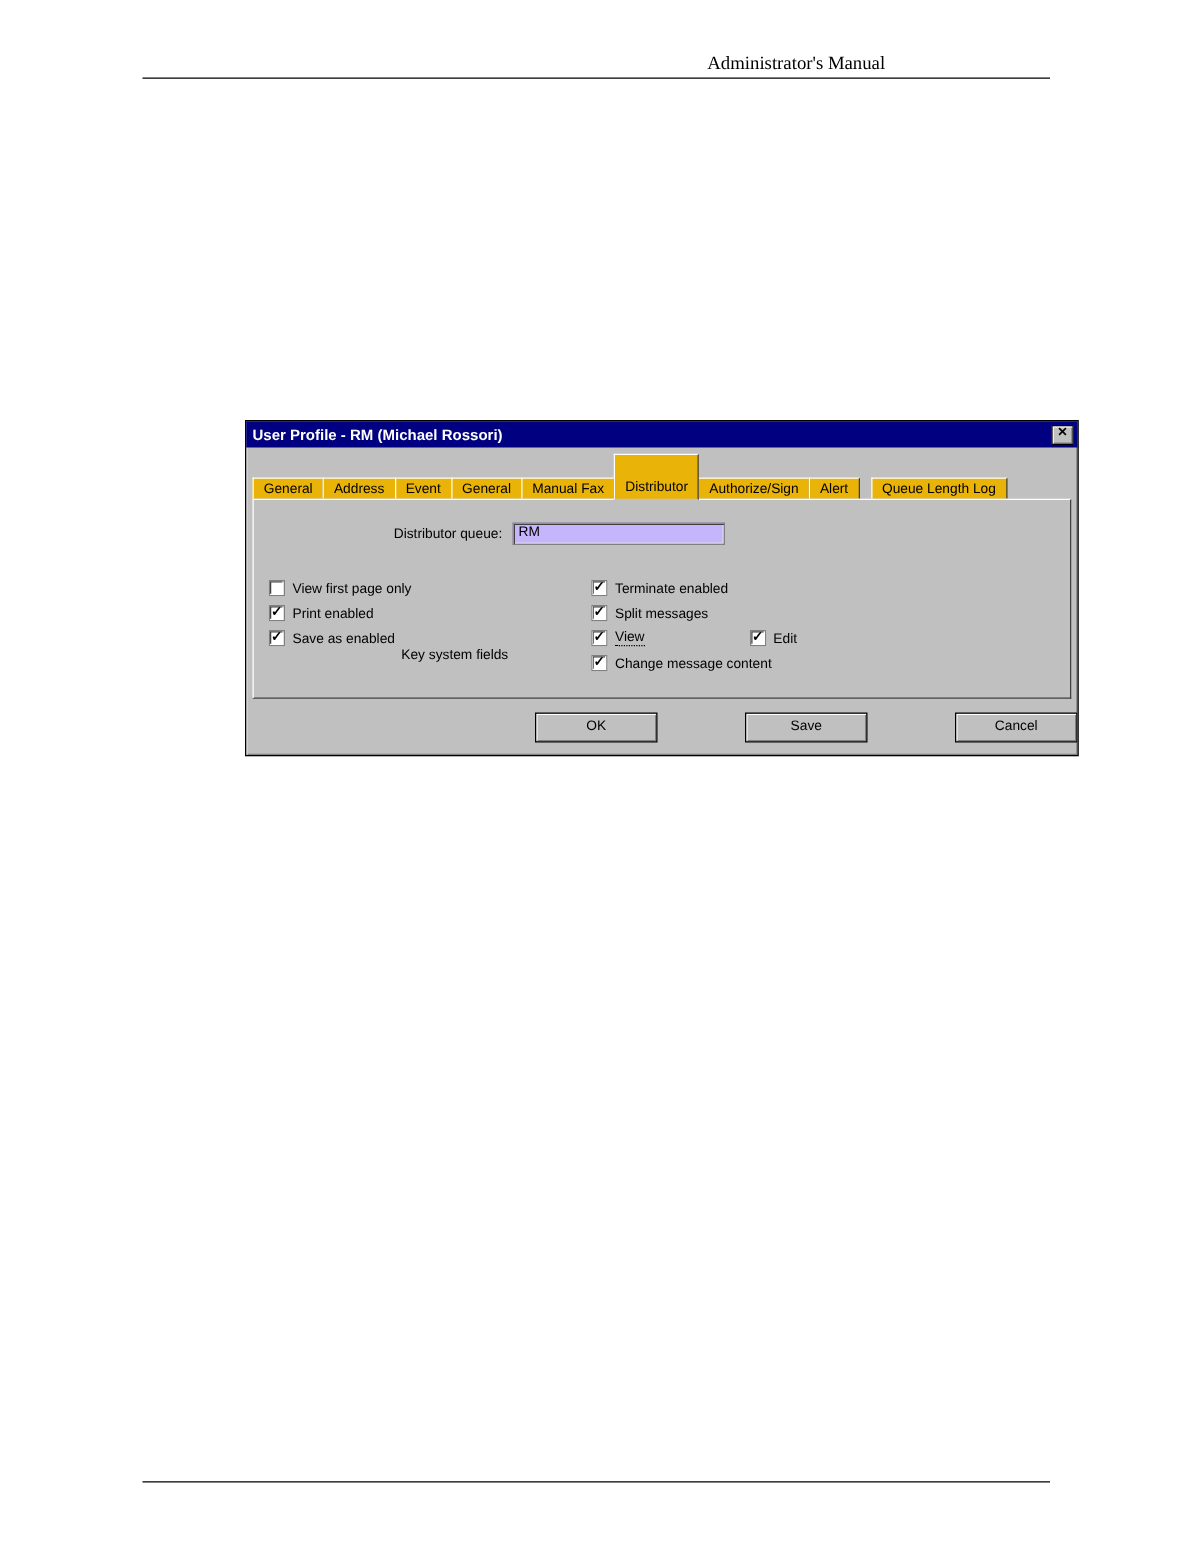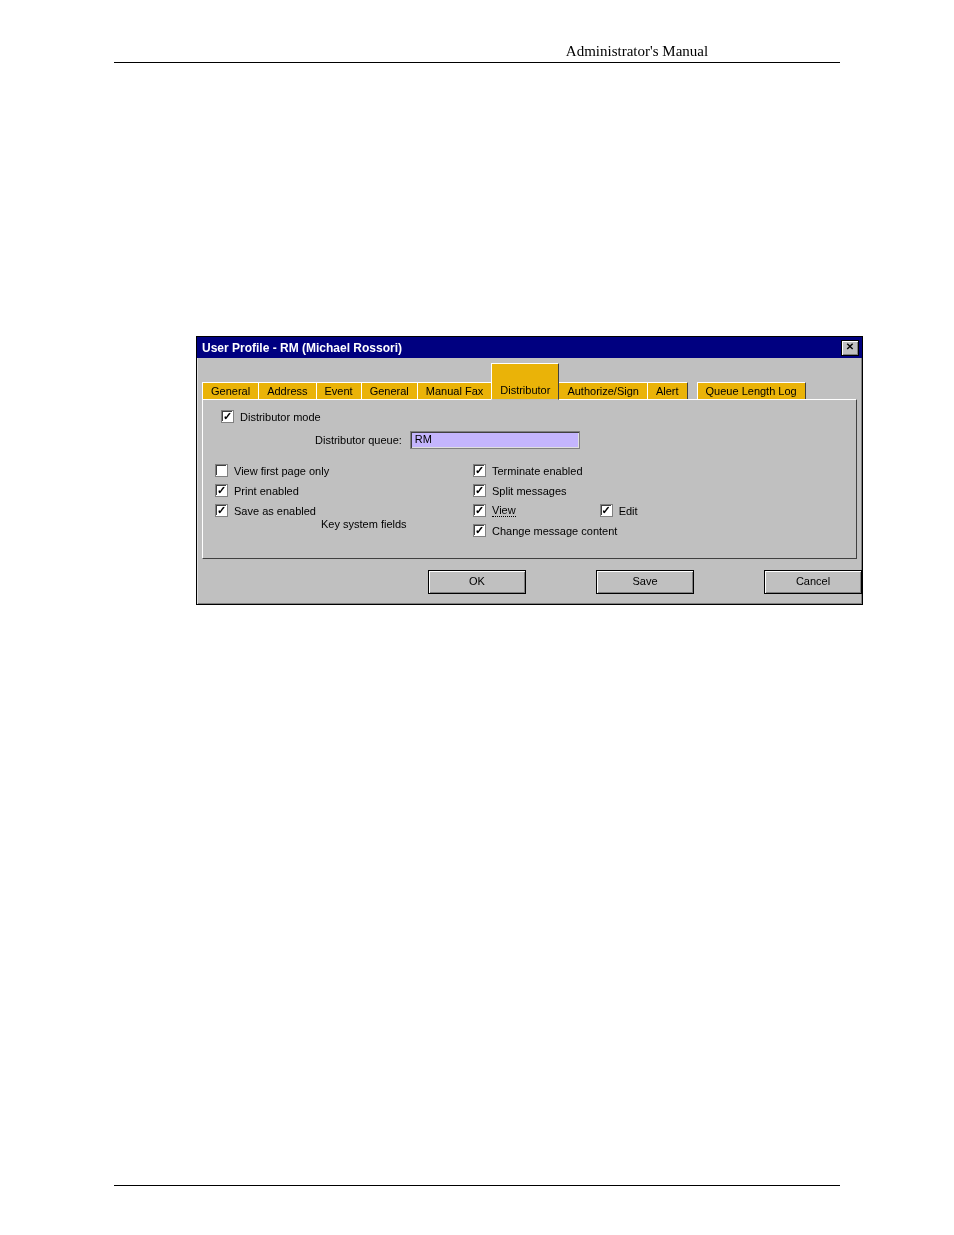--- a/index.html
+++ b/index.html
@@ -205,24 +205,20 @@
     <div class="tab">Manual Fax</div>
     <div class="tab active">Distributor</div>
     <div class="tab">Authorize/Sign</div>
     <div class="tab">Alert</div>
     <div class="tab-gap"></div>
     <div class="tab">Queue Length Log</div>
   </div>
 
   <div class="tabpanel">
 
-    <div class="row" style="margin-left:6px;">
-      <span class="chk checked"></span>
-      <span class="lbl">Distributor mode</span>
-    </div>
 
     <div class="row" style="margin-left:100px; margin-top:8px;">
       <span class="lbl" style="margin-right:8px;">Distributor queue:</span>
       <span class="textfield" style="width:170px;">RM</span>
     </div>
 
     <div class="col-left">
       <div class="row">
         <span class="chk"></span>
         <span class="lbl">View first page only</span>

